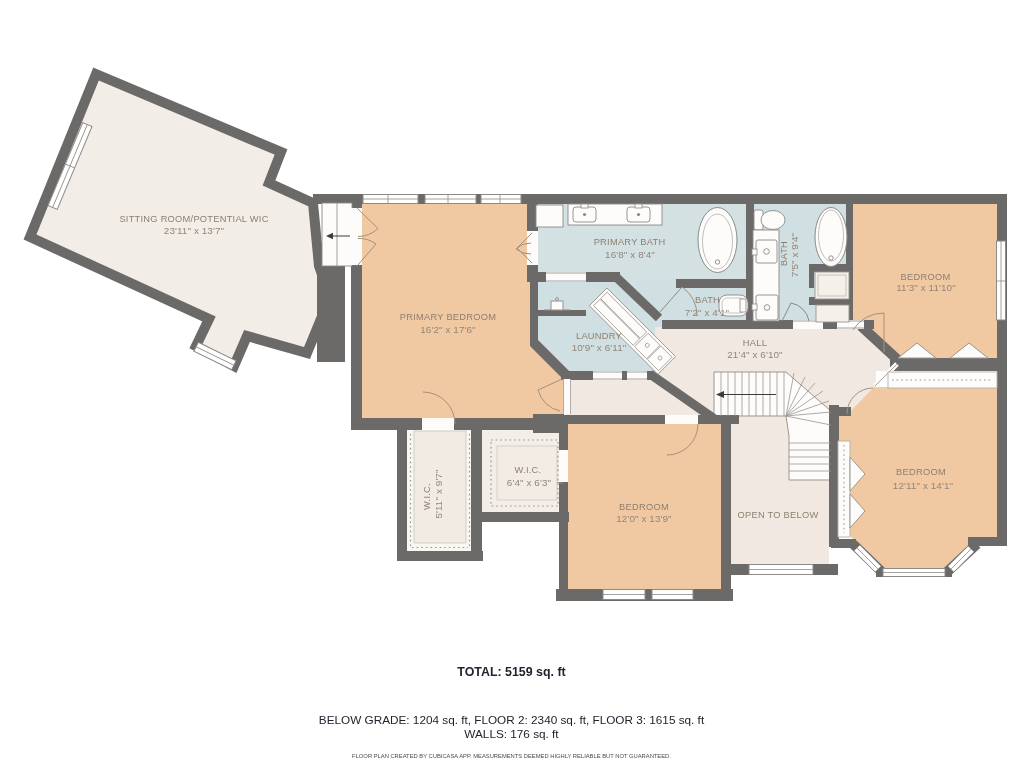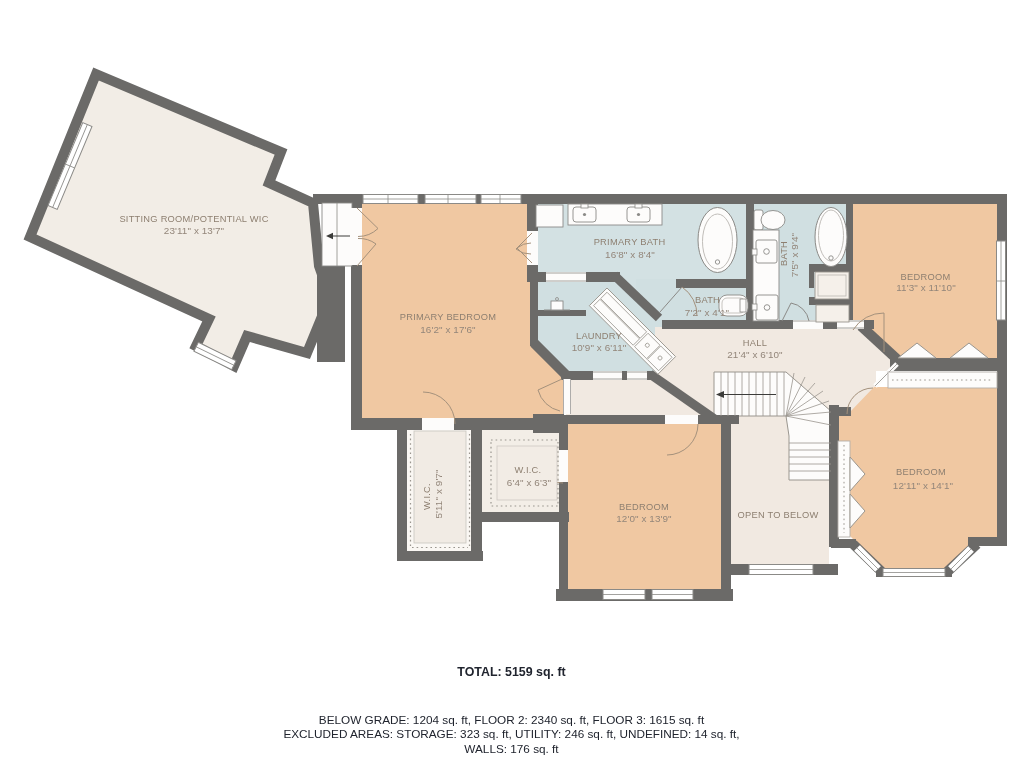--- a/index.html
+++ b/index.html
@@ -453,17 +453,16 @@
 
 <text x="778" y="518" text-anchor="middle" class="rn">OPEN TO BELOW</text>
 
 <text x="921" y="474.5" text-anchor="middle" class="rn">BEDROOM</text>
 <text x="923" y="488.5" text-anchor="middle" class="rd">12'11" x 14'1"</text>
 </svg>
 
 <div style="position:absolute;left:0;top:665px;width:1023px;text-align:center;color:#20242e;">
 <div style="font-size:12.4px;font-weight:bold;line-height:14.7px;">TOTAL: 5159 sq. ft</div>
 <div style="font-size:11.75px;line-height:14.7px;margin-top:33px;">BELOW GRADE: 1204 sq. ft, FLOOR 2: 2340 sq. ft, FLOOR 3: 1615 sq. ft</div>
-<div style="font-size:11.75px;line-height:14.7px;">EXCLUDED AREAS: STORAGE: 323 sq. ft, UTILITY: 246 sq. ft, UNDEFINED: 14 sq. ft,</div>
 <div style="font-size:11.75px;line-height:14.7px;">WALLS: 176 sq. ft</div>
 
 <div style="font-size:5.8px;color:#4b4b4b;margin-top:11px;">FLOOR PLAN CREATED BY CUBICASA APP. MEASUREMENTS DEEMED HIGHLY RELIABLE BUT NOT GUARANTEED.</div>
 </div>
 </div>
 </body></html>

